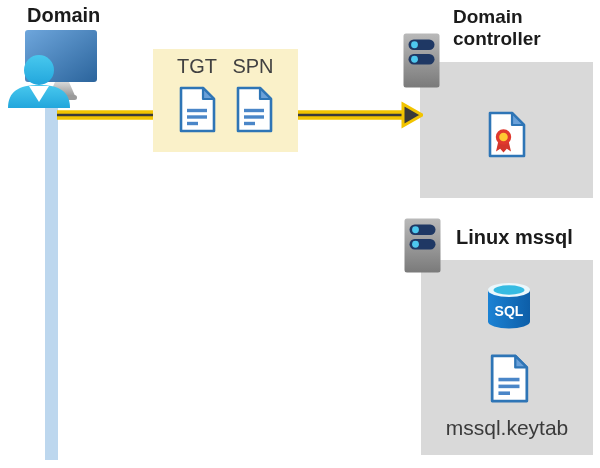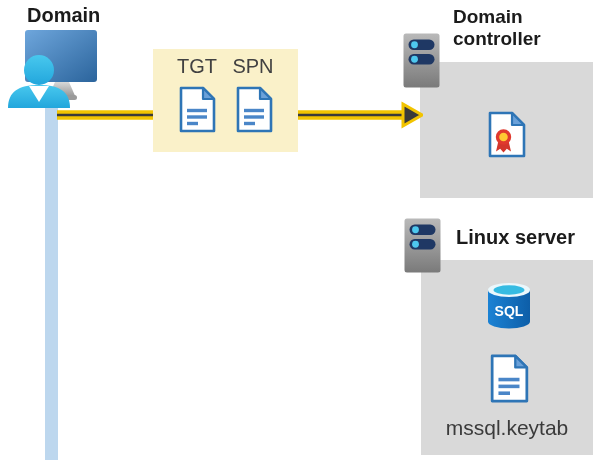--- a/index.html
+++ b/index.html
@@ -110,21 +110,21 @@
     <circle class="srv-dot" cx="11.5" cy="26.25" r="3.4"></circle>
   </svg>
   <svg class="abs icon" style="left:487px;top:111px;" width="40" height="47" viewBox="0 0 40 47">
     <path class="doc-body" d="M3,2 H25 L37,14 V45 H3 Z"></path>
     <path class="doc-fold" d="M25,2 V14 H37 Z"></path>
     <path d="M11.5,29.5 L9,40.5 L13.2,37.7 L16.5,41.5 L19.8,37.7 L24,40.5 L21.5,29.5 Z" fill="#d3362b"></path>
     <circle cx="16.5" cy="26" r="6" fill="#ffc832" stroke="#e0392d" stroke-width="3.4"></circle>
   </svg>
 
   <div class="abs graybox" style="left:421px;top:260px;width:172px;height:195px;"></div>
-  <div class="abs lbl heading" style="left:456px;top:226px;white-space:nowrap;font-size:20px;">Linux server</div>
+  <div class="abs lbl heading" style="left:456px;top:226px;white-space:nowrap;font-size:20px;">Linux mssql</div>
   <svg class="abs icon" style="left:404px;top:218px;" width="37" height="55" viewBox="0 0 37 55">
     <rect x="0.5" y="0.5" width="36" height="54" rx="2.5" fill="url(#serverGrad)"></rect>
     <rect class="srv-pill" x="5.5" y="6.5" width="26" height="10.5" rx="5.25"></rect>
     <circle class="srv-dot" cx="11.5" cy="11.75" r="3.4"></circle>
     <rect class="srv-pill" x="5.5" y="21" width="26" height="10.5" rx="5.25"></rect>
     <circle class="srv-dot" cx="11.5" cy="26.25" r="3.4"></circle>
   </svg>
   <svg class="abs icon" style="left:486px;top:281px;" width="46" height="49" viewBox="0 0 46 49">
     <path d="M2,9 V40.5 A21,7 0 0 0 44,40.5 V9 Z" fill="url(#sqlGrad)"></path>
     <ellipse cx="23" cy="9" rx="21" ry="7" fill="#eaf7fc"></ellipse>

